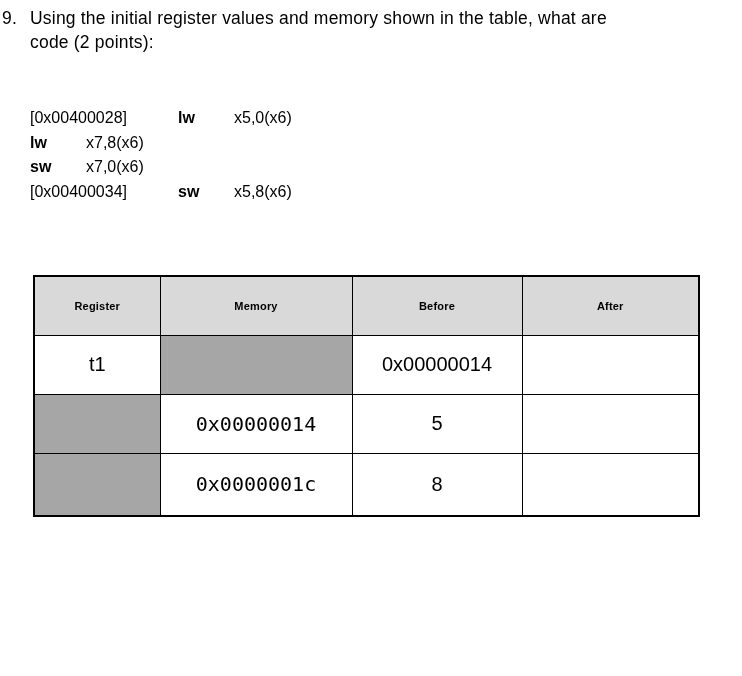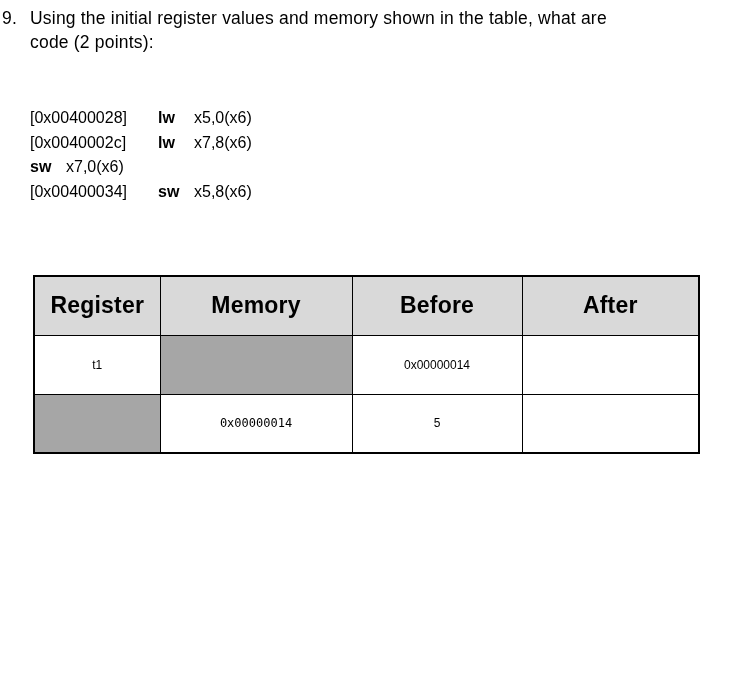--- a/index.html
+++ b/index.html
@@ -31,21 +31,21 @@
   }
   .qnum{width:28px; flex:0 0 28px;}
 
   
   .code{
     position:absolute;
     left:30px; top:106px;
     font-size:16px;
     line-height:24.5px;
   }
-  .code-line{display:flex; white-space:pre;}
+  .code-line{display:flex; white-space:pre;gap:20px;}
   .addr{width:128px; flex:0 0 128px; font-weight:400;}
   .mn{width:36px; flex:0 0 36px; font-weight:700;}
   .ops{font-weight:400;}
 
   
   table.reg-table{
     position:absolute;
     left:33px; top:275px;
     width:665px;
     border-collapse:collapse;
@@ -55,27 +55,27 @@
   .reg-table th, .reg-table td{
     border:1px solid var(--border);
     text-align:center;
     vertical-align:middle;
     padding:0;
     overflow:hidden;
   }
   .reg-table th{
     height:59px;
     background:var(--header-bg);
-    font-size:23px;
+    font-size:11px;
     font-weight:700;
     letter-spacing:0.2px;
   }
   .reg-table td{
     height:59px;
-    font-size:12px;
+    font-size:20px;
   }
   .reg-table tr.last td{height:63px;}
   td.shaded{background:var(--shaded-bg);}
   .mem-val{font-family:"DejaVu Sans Mono", monospace; font-size:15px;}
 </style>
 </head>
 <body>
 
 <div class="page">
 
@@ -87,21 +87,20 @@
     </div>
   </div>
 
   <div class="code">
     <div class="code-line">
       <span class="addr">[0x00400028]</span>
       <span class="mn">lw</span>
       <span class="ops">x5,0(x6)</span>
     </div>
     <div class="code-line">
-      <span class="addr">[0x0040002c]</span>
       <span class="mn">lw</span>
       <span class="ops">x7,8(x6)</span>
     </div>
     <div class="code-line">
       <span class="mn">sw</span>
       <span class="ops">x7,0(x6)</span>
     </div>
     <div class="code-line">
       <span class="addr">[0x00400034]</span>
       <span class="mn">sw</span>
@@ -130,16 +129,22 @@
         <td class="shaded"></td>
         <td>0x00000014</td>
         <td></td>
       </tr>
       <tr>
         <td class="shaded"></td>
         <td class="mem-val">0x00000014</td>
         <td>5</td>
         <td></td>
       </tr>
+      <tr class="last">
+        <td class="shaded"></td>
+        <td class="mem-val">0x0000001c</td>
+        <td>8</td>
+        <td></td>
+      </tr>
     </tbody>
   </table>
 
 </div>
 
 </body></html>

